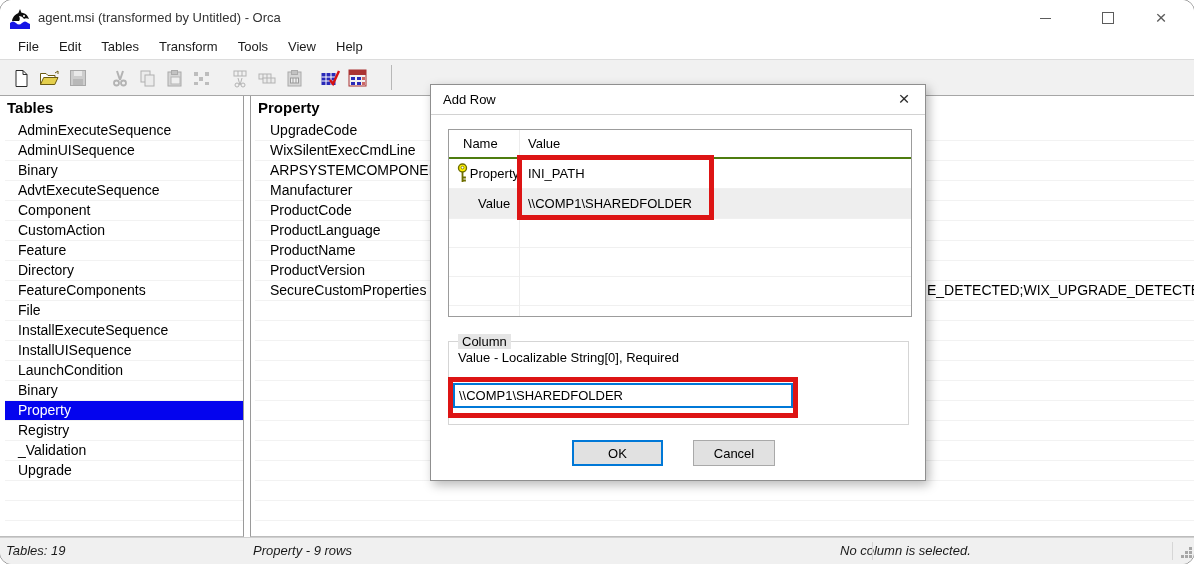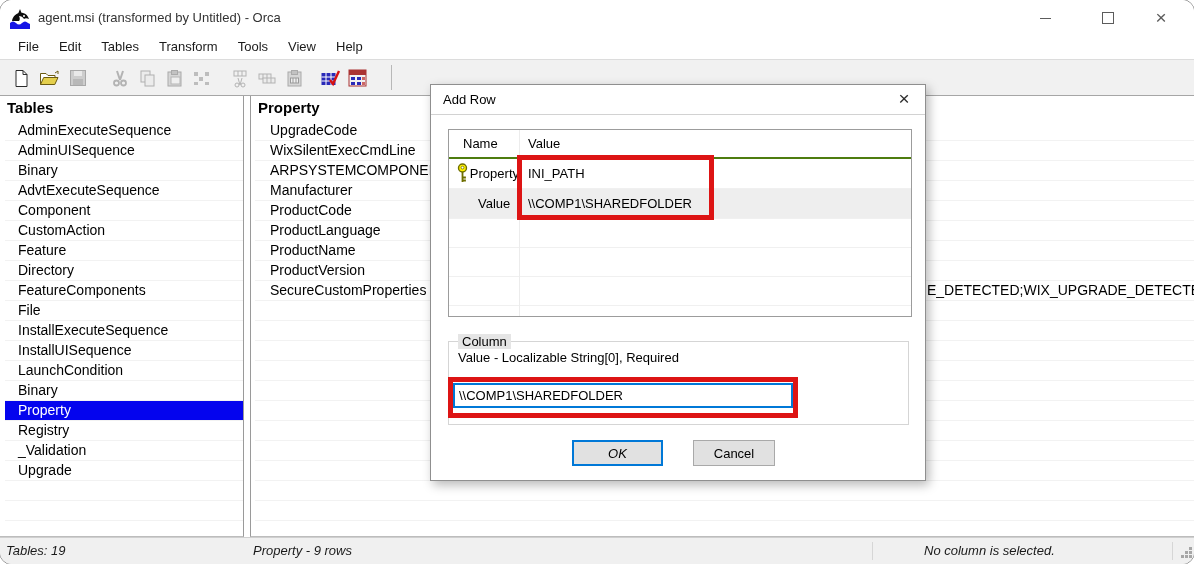--- a/index.html
+++ b/index.html
@@ -33,21 +33,21 @@
   .right-panel .list{margin-left:4px;}
   .row{position:relative;height:19px;line-height:18px;font-size:14px;border-bottom:1px solid #f2f2f2;
        padding-left:13px;white-space:nowrap;overflow:visible;}
   .right-panel .row{padding-left:15px;}
   .row.selected{background:#0404ee;color:#fff;}
   .overflow-val{position:absolute;left:672px;top:0;line-height:18px;font-size:14px;color:#000;}
   
   .statusbar{position:absolute;left:0;right:0;bottom:0;height:27px;background:#f0f0f0;border-top:1px solid #cfcfcf;
              box-sizing:border-box;font-size:13px;color:#1a1a1a;}
   .sb-text{position:absolute;top:5px;white-space:nowrap;font-style:italic;}
-  .sb-1{left:6px;} .sb-2{left:253px;} .sb-3{left:924px;}
+  .sb-1{left:6px;} .sb-2{left:253px;} .sb-3{left:840px;}
   .sb-div{position:absolute;top:4px;width:1px;height:18px;background:#d6d6d6;}
   .sb-div1{left:872px;} .sb-div2{left:1172px;}
   .sb-grip{position:absolute;right:1px;bottom:2px;}
   
   .dialog{position:absolute;left:430px;top:84px;width:496px;height:397px;background:#fff;
           border:1px solid #8f8f8f;box-sizing:border-box;box-shadow:3px 4px 10px rgba(0,0,0,.28);}
   .dlg-titlebar{position:relative;height:29px;border-bottom:1px solid #d2d2d2;background:#fff;}
   .dlg-title{position:absolute;left:12px;top:0;line-height:29px;font-size:13px;}
   .dlg-close{position:absolute;right:4px;top:0;width:34px;height:28px;text-align:center;line-height:27px;font-size:19px;color:#2e2e2e;}
   .dlg-grid{position:absolute;left:17px;top:44px;width:464px;height:188px;border:1px solid #9c9c9c;
@@ -66,21 +66,21 @@
   .ann-box{position:absolute;border:5px solid #dd1414;box-sizing:border-box;pointer-events:none;z-index:5;}
   .ann-grid{left:86px;top:70px;width:197px;height:65px;}
   .ann-input{left:17px;top:292px;width:350px;height:41px;}
   .groupbox{position:absolute;left:17px;top:256px;width:461px;height:84px;border:1px solid #d5d5d5;box-sizing:border-box;}
   .group-label{position:absolute;left:9px;top:-8px;background:#e5e5e5;padding:0 4px;font-size:13px;}
   .group-desc{position:absolute;left:9px;top:8px;font-size:13px;white-space:nowrap;}
   .dlg-input{position:absolute;left:22px;top:298px;width:340px;height:25px;border:2px solid #0078d7;box-sizing:border-box;
              font-family:"Liberation Sans",sans-serif;font-size:13px;padding:0 0 0 4px;outline:none;z-index:2;}
   .btn{position:absolute;top:355px;height:26px;background:#e1e1e1;box-sizing:border-box;
        display:flex;align-items:center;justify-content:center;font-size:13px;}
-  .btn-ok{left:141px;width:91px;border:2px solid #0078d7;font-style:italic;}
+  .btn-ok{left:141px;width:91px;border:2px solid #0078d7;}
   .btn-cancel{left:262px;width:82px;border:1px solid #a9a9a9;}
 </style>
 </head>
 <body>
 
 <div class="window">
 
   <div class="titlebar">
     <span class="app-icon">
       <svg width="22" height="22" viewBox="0 0 22 22">

